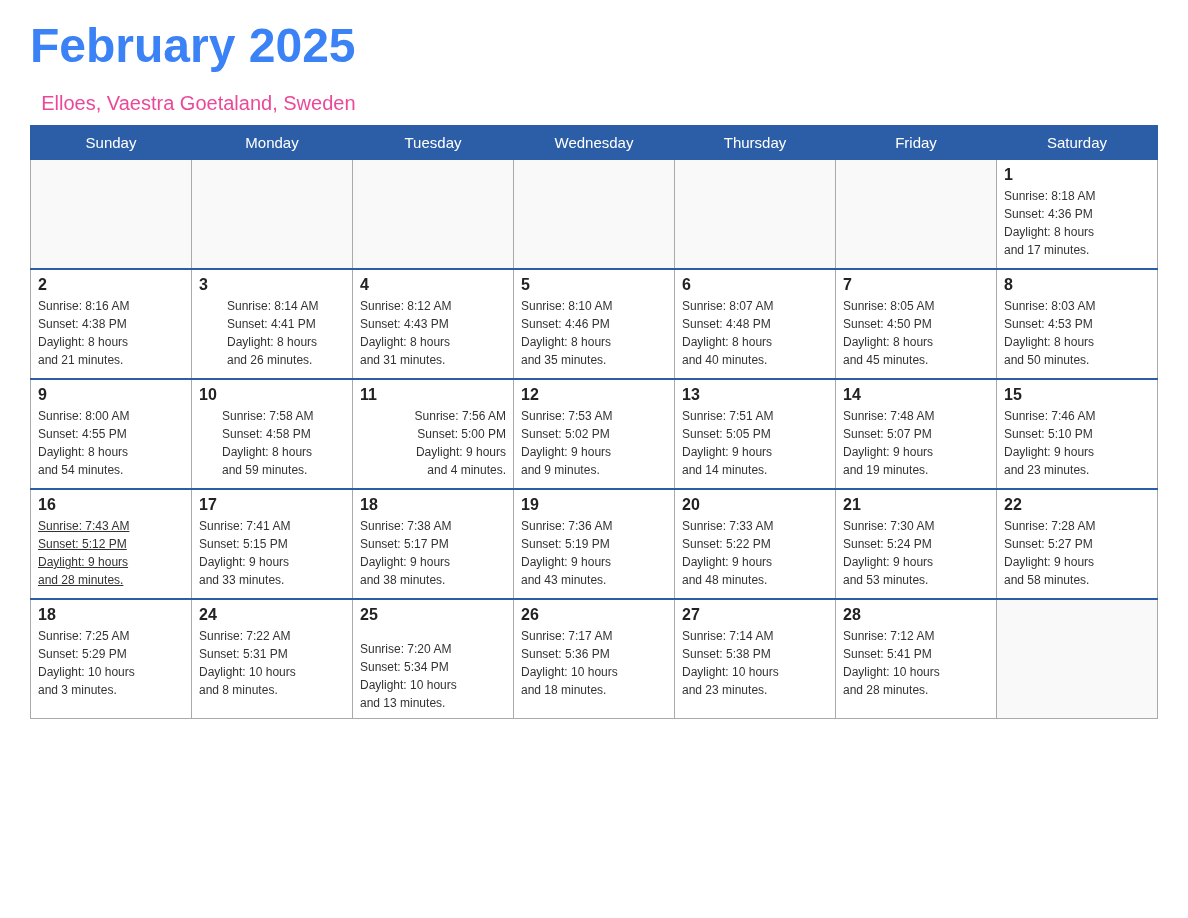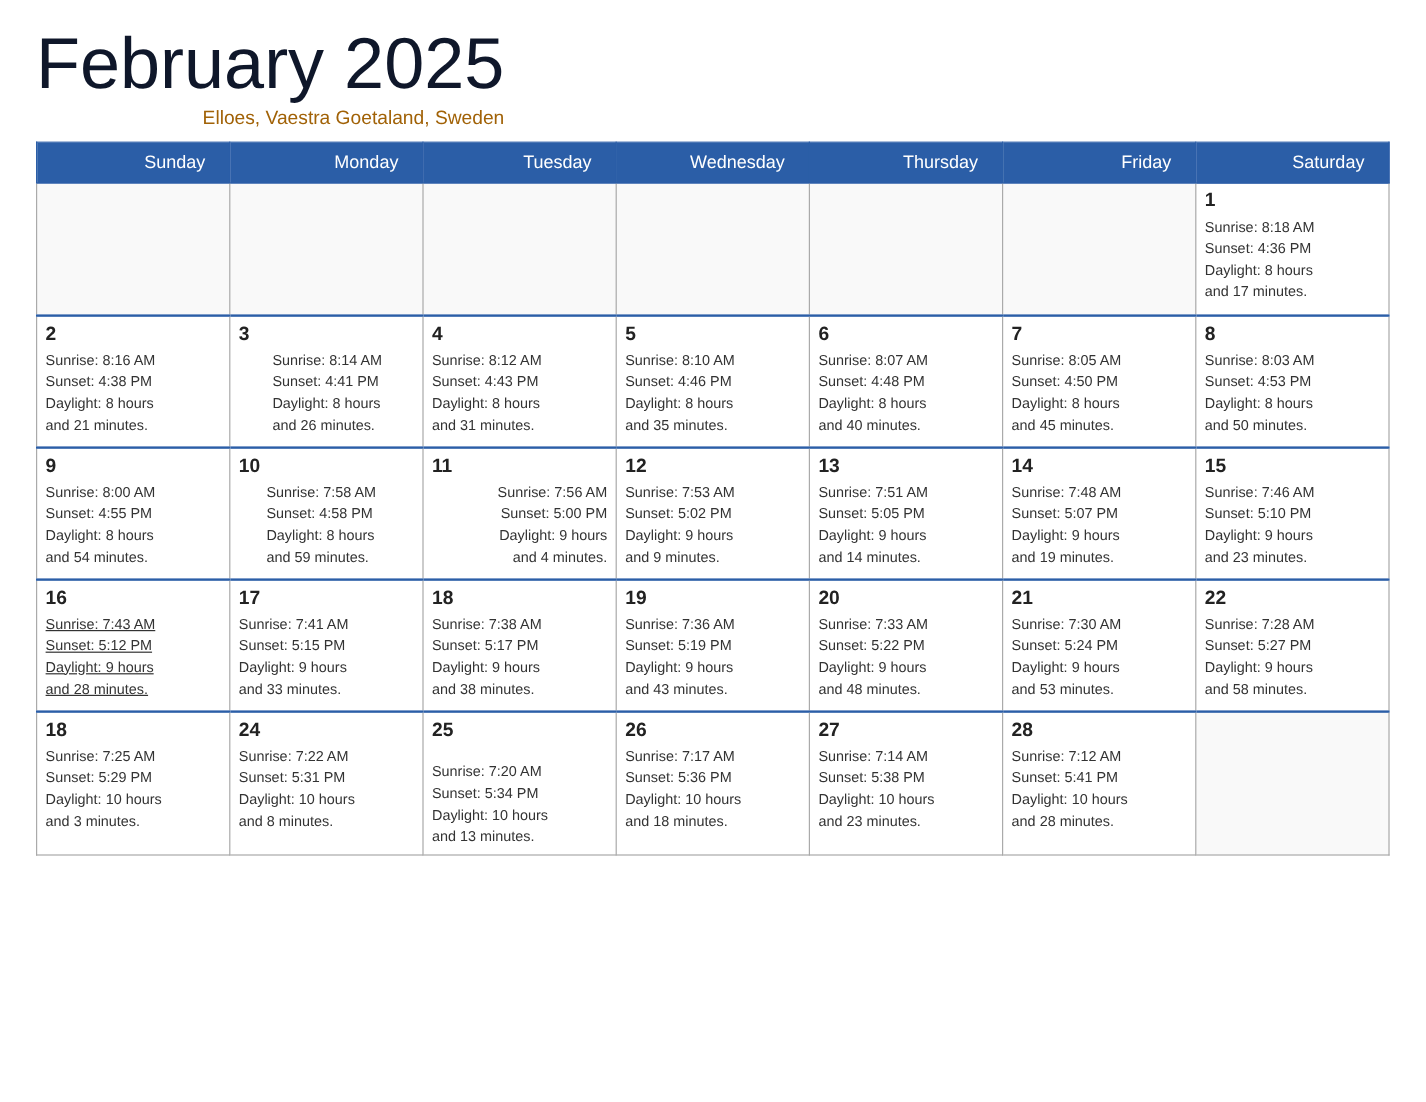--- a/index.html
+++ b/index.html
@@ -24,42 +24,42 @@
     .logo-text {
       font-size: 28px;
       font-weight: bold;
       color: #333;
       line-height: 1;
     }
     .title-block {
       text-align: right;
     }
     .month-title {
-      font-size: 60px;
-      font-weight: normal;
-      color: #0f172a;
+      font-size: 48px;
+      font-weight: bold;
+      color: #3b82f6;
       line-height: 1.1;
     }
     .location {
-      font-size: 16px;
-      color: #a16207;
-      margin-top: 4px;
+      font-size: 20px;
+      color: #ec4899;
+      margin-top: 19px;
     }
     .calendar {
       width: 100%;
       border-collapse: collapse;
       margin-top: 10px;
     }
     .calendar th {
       background: #2b5ea7;
       color: #fff;
       font-size: 15px;
       font-weight: normal;
       padding: 8px 20px;
-      text-align: right;
+      text-align: center;
       border: 1px solid #2b5ea7;
       margin-left: 40px;
     }
     .calendar td {
       vertical-align: top;
       border: 1px solid #aaa;
       padding: 6px 7px;
       width: calc(100% / 7);
       height: 110px;
       font-size: 12.5px;

